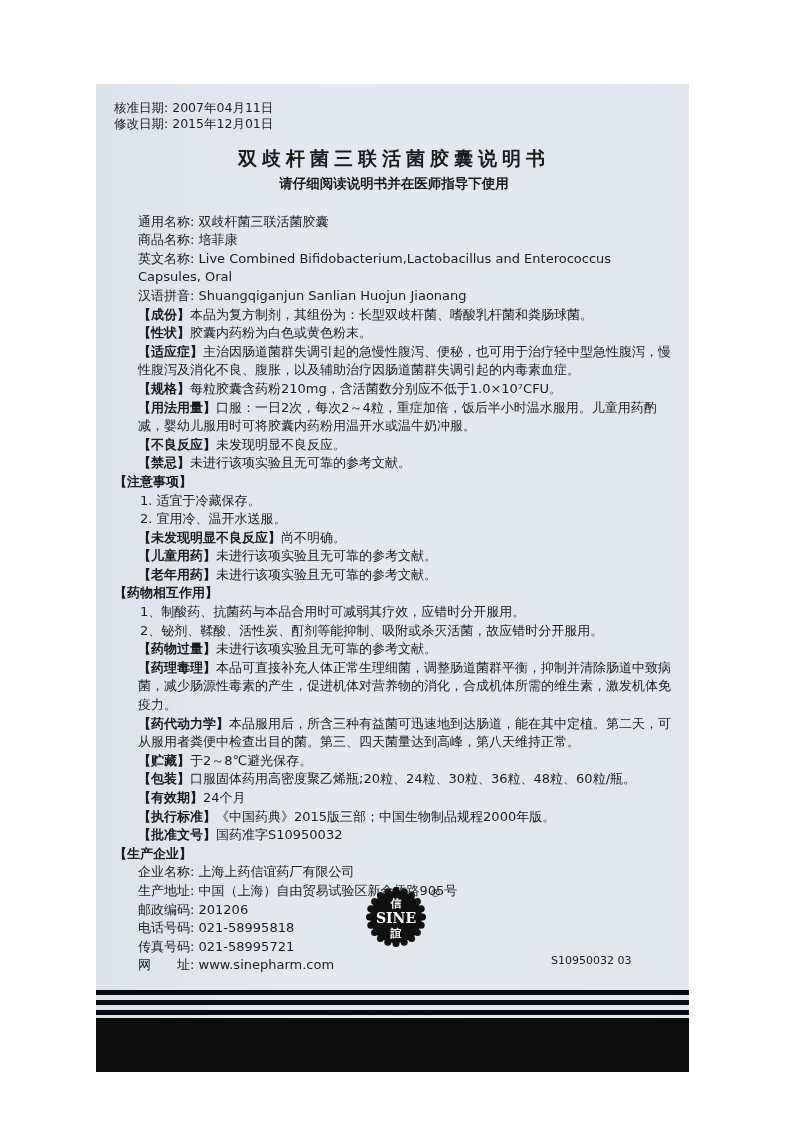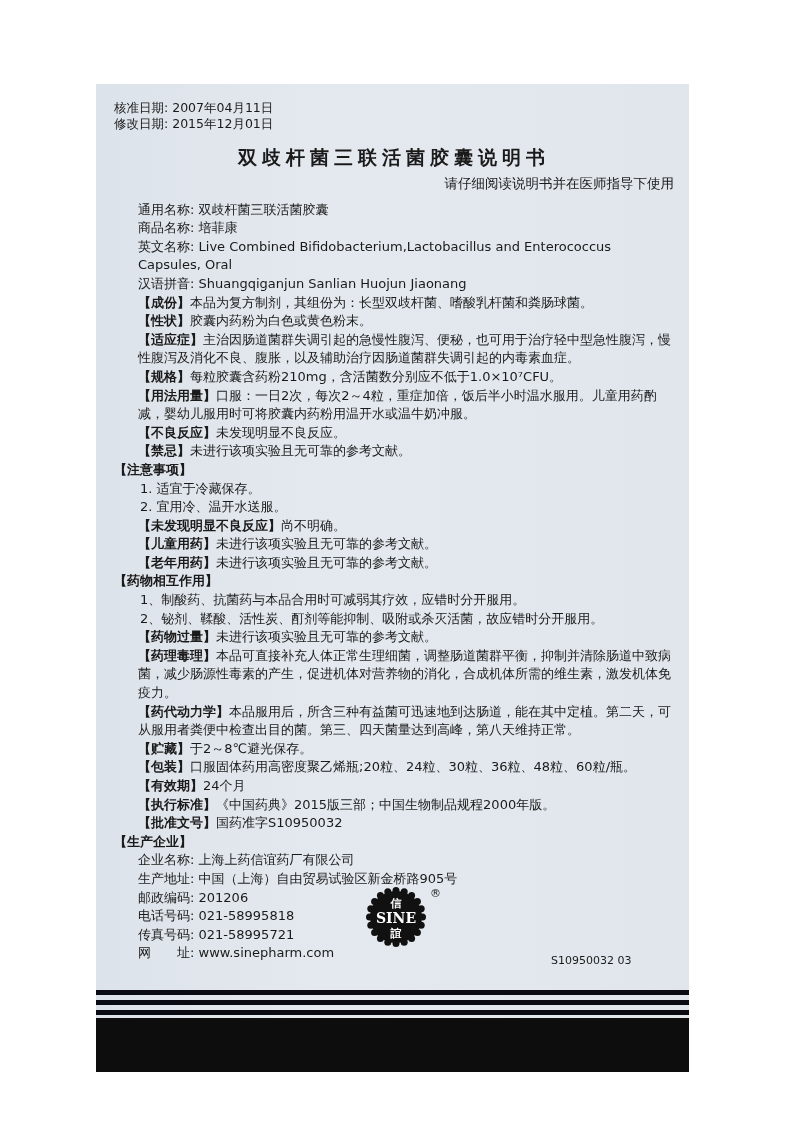--- a/index.html
+++ b/index.html
@@ -6,22 +6,22 @@
   body {
     width: 790px; height: 1129px; background: #ffffff; position: relative; overflow: hidden;
     font-family: "DejaVu Sans", "Liberation Sans", sans-serif; color: #1a1a1a;
   }
   .paper {
     position: absolute; left: 96px; top: 84px; width: 593px; height: 960px;
     background: linear-gradient(90deg, #dde3ea 0%, #e4e9ef 40%, #e0e6ec 100%);
   }
   .content { position: absolute; left: 18px; top: 16px; width: 560px; font-size: 13px; line-height: 18.6px; }
   .dates { font-size: 12.5px; line-height: 16px; }
-  .title { text-align: center; font-size: 19px; font-weight: bold; letter-spacing: 5px; margin-top: 14px; line-height: 24px; font-family: Liberation Serif, serif; }
-  .subtitle { text-align: right; font-size: 13.5px; margin-top: 4px; margin-bottom: 8px; }
+  .title { text-align: center; font-size: 19px; font-weight: bold; letter-spacing: 5px; margin-top: 14px; line-height: 24px; }
+  .subtitle { text-align: center; font-size: 13.5px; margin-top: 4px; margin-bottom: 20px; font-weight: bold; }
   .line { white-space: normal; margin-left: 24px; }
   .h { font-weight: bold; }
   .indent { padding-left: 2px; }
   .logo {
     position: absolute; left: 270px; top: 803px; width: 60px; height: 60px;
   }
   .reg { position: absolute; left: 334px; top: 803px; font-size: 11px; }
   .code { position: absolute; left: 455px; top: 870px; font-size: 11px; }
   .stripe { position: absolute; left: 0; width: 593px; background: #0b0b14; }
   .band { position: absolute; left: 0; top: 934px; width: 593px; height: 54px; background: #0d0d0d; }

